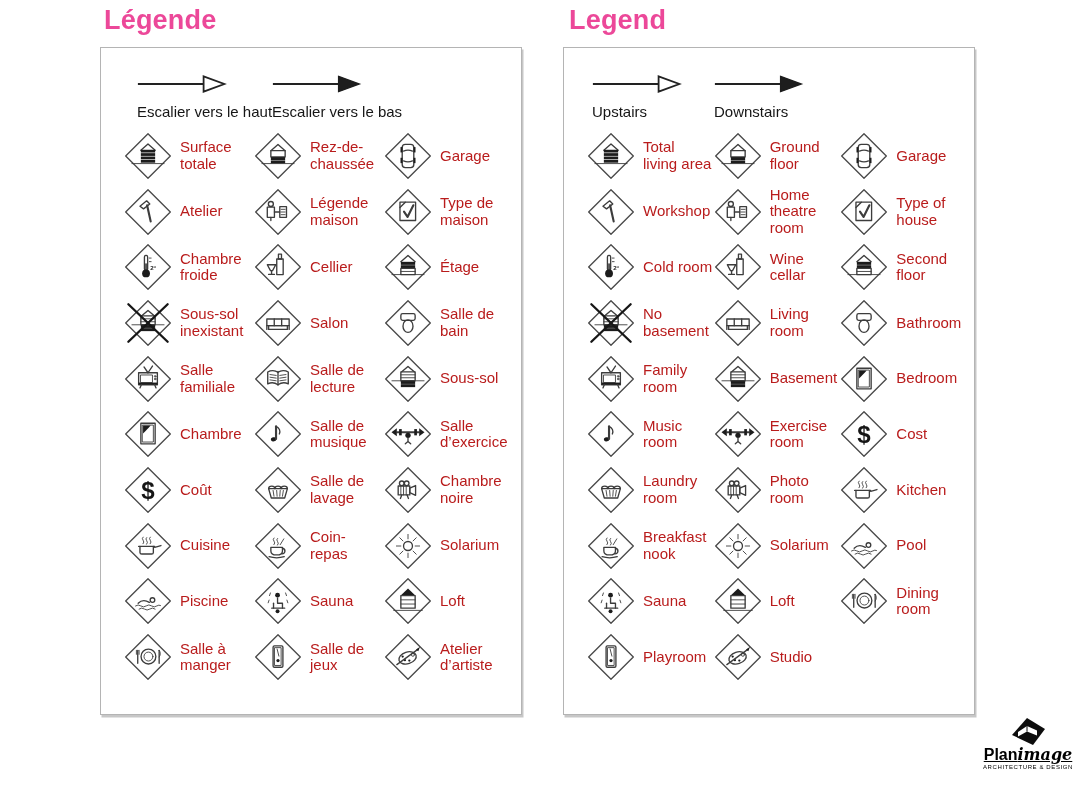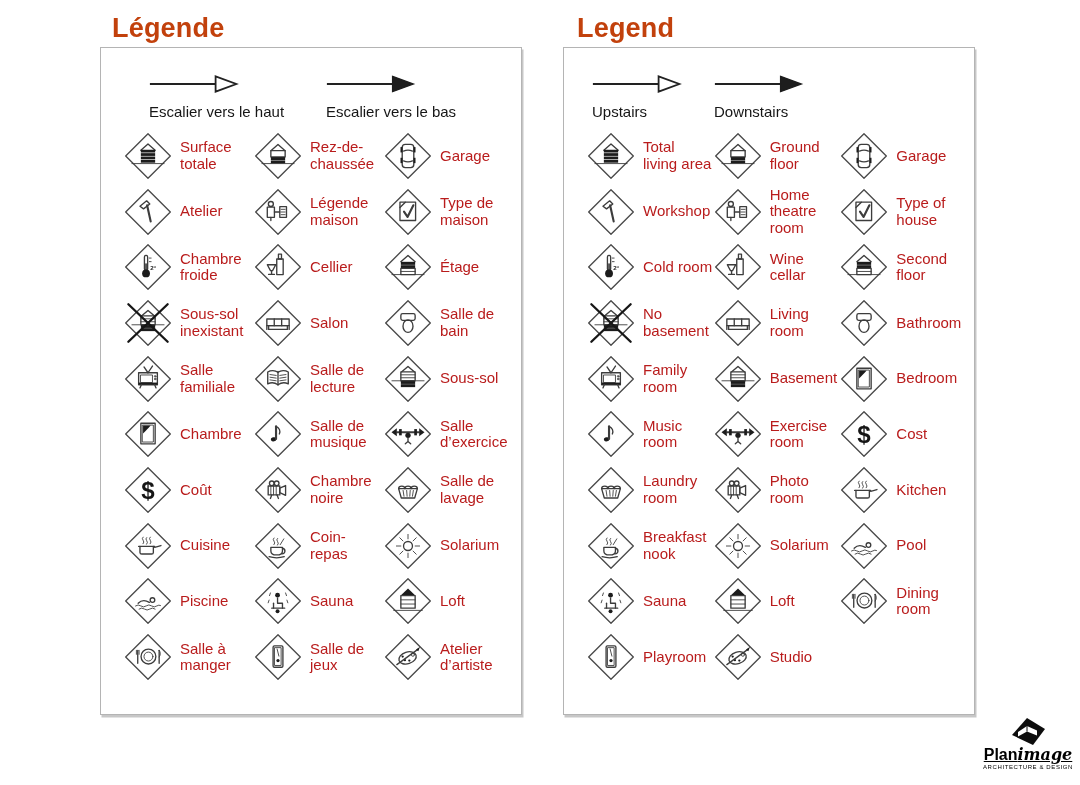--- a/index.html
+++ b/index.html
@@ -1,26 +1,26 @@
 <!DOCTYPE html>
 <html><head>
 <meta charset="utf-8">
 <style>
   html,body{margin:0;padding:0;background:#fff;}
   .canvas{position:relative;width:1080px;height:785px;background:#ffffff;
           font-family:"Liberation Sans",sans-serif;color:#1a1a1a;overflow:hidden;}
-  .title{position:absolute;top:1px;margin:12px;font-size:27px;font-weight:bold;letter-spacing:.2px;color:#c2410c;text-align:center;}
+  .title{position:absolute;top:1px;margin:4px;font-size:27px;font-weight:bold;letter-spacing:.2px;color:#ec4899;text-align:center;}
   .title-fr{left:100px;}
   .title-en{left:565px;}
   .panel{position:absolute;top:47px;background:#fff;border:1px solid #b4b4b4;
          box-shadow:1.5px 2.5px 0 rgba(130,130,130,.45);}
   .panel-fr{left:100px;width:420px;height:666px;}
   .panel-en{left:563px;width:410px;height:666px;}
   .arrows{position:absolute;top:26px;display:flex;}
-  .panel-fr .arrows{left:48px;gap:42px;}
+  .panel-fr .arrows{left:36px;}
   .panel-en .arrows{left:28px;gap:32px;}
   .arrow-group{display:flex;flex-direction:column;align-items:flex-start;}
   .arrow-label{font-size:15px;margin-top:5px;white-space:nowrap;color:#161616;}
   .items{position:absolute;left:22px;right:8px;top:80px;display:grid;
          grid-template-columns:repeat(3,1fr);grid-auto-rows:55.7px;}
   .item{display:flex;align-items:center;gap:7px;}
   .ilabel{font-size:15px;line-height:1.1;max-width:76px;color:#b91c1c;}
   
   .dicon{display:block;flex:0 0 auto;}
   .dicon *{stroke:#3c3c3c;stroke-width:1.5;fill:none;stroke-linecap:round;stroke-linejoin:round;}
@@ -282,43 +282,43 @@
         <div class="item">
           <svg class="dicon" viewBox="0 0 56 56" width="50" height="50">
             <polygon class="dm" points="28,3 53,28 28,53 3,28"></polygon>
             <text x="28" y="38" class="dollar">$</text>
           </svg>
           <span class="ilabel">Coût</span>
         </div>
         <div class="item">
           <svg class="dicon" viewBox="0 0 56 56" width="50" height="50">
             <polygon class="dm" points="28,3 53,28 28,53 3,28"></polygon>
+            <path d="M17.5,26.5 L38.5,26.5 L35.5,37 L20.5,37 Z"></path>
+            <path d="M17.5,26.5 a3.5,2.8 0 0 1 7,0 a3.5,2.8 0 0 1 7,0 a3.5,2.8 0 0 1 7,0"></path>
+            <line class="thin" x1="22.5" y1="28.5" x2="23.5" y2="35"></line>
+            <line class="thin" x1="26.5" y1="28.5" x2="27" y2="35"></line>
+            <line class="thin" x1="30.5" y1="28.5" x2="30" y2="35"></line>
+            <line class="thin" x1="34" y1="28.5" x2="33" y2="35"></line>
+          </svg>
+          <span class="ilabel">Salle de lavage</span>
+        </div>
+        <div class="item">
+          <svg class="dicon" viewBox="0 0 56 56" width="50" height="50">
+            <polygon class="dm" points="28,3 53,28 28,53 3,28"></polygon>
             <rect x="17" y="23.5" width="13" height="10"></rect>
             <line class="thin" x1="20" y1="23.5" x2="20" y2="33.5"></line>
             <line class="thin" x1="23" y1="23.5" x2="23" y2="33.5"></line>
             <line class="thin" x1="26" y1="23.5" x2="26" y2="33.5"></line>
             <circle cx="21" cy="20.5" r="2.6"></circle>
             <circle cx="26.5" cy="20.5" r="2.6"></circle>
             <polygon points="30,26 36.5,23 36.5,34 30,31"></polygon>
             <line x1="21" y1="33.5" x2="19.5" y2="37.5"></line>
             <line x1="27" y1="33.5" x2="28.5" y2="37.5"></line>
           </svg>
           <span class="ilabel">Chambre noire</span>
-        </div>
-        <div class="item">
-          <svg class="dicon" viewBox="0 0 56 56" width="50" height="50">
-            <polygon class="dm" points="28,3 53,28 28,53 3,28"></polygon>
-            <path d="M17.5,26.5 L38.5,26.5 L35.5,37 L20.5,37 Z"></path>
-            <path d="M17.5,26.5 a3.5,2.8 0 0 1 7,0 a3.5,2.8 0 0 1 7,0 a3.5,2.8 0 0 1 7,0"></path>
-            <line class="thin" x1="22.5" y1="28.5" x2="23.5" y2="35"></line>
-            <line class="thin" x1="26.5" y1="28.5" x2="27" y2="35"></line>
-            <line class="thin" x1="30.5" y1="28.5" x2="30" y2="35"></line>
-            <line class="thin" x1="34" y1="28.5" x2="33" y2="35"></line>
-          </svg>
-          <span class="ilabel">Salle de lavage</span>
         </div>
         <div class="item">
           <svg class="dicon" viewBox="0 0 56 56" width="50" height="50">
             <polygon class="dm" points="28,3 53,28 28,53 3,28"></polygon>
             <path d="M19,28.5 L19,35.2 Q19,37 21,37 L32,37 Q34,37 34,35.2 L34,28.5"></path>
             <line x1="17.5" y1="28.5" x2="35.5" y2="28.5"></line>
             <line x1="35.5" y1="29.5" x2="42.5" y2="27.5"></line>
             <path class="sq" d="M22.5,25.5 q1.8,-2 0,-4 q-1.8,-2 0,-3.5"></path>
             <path class="sq" d="M26.5,26 q1.8,-2 0,-4 q-1.8,-2 0,-3.5"></path>
             <path class="sq" d="M30.5,25.5 q1.8,-2 0,-4 q-1.8,-2 0,-3.5"></path>

